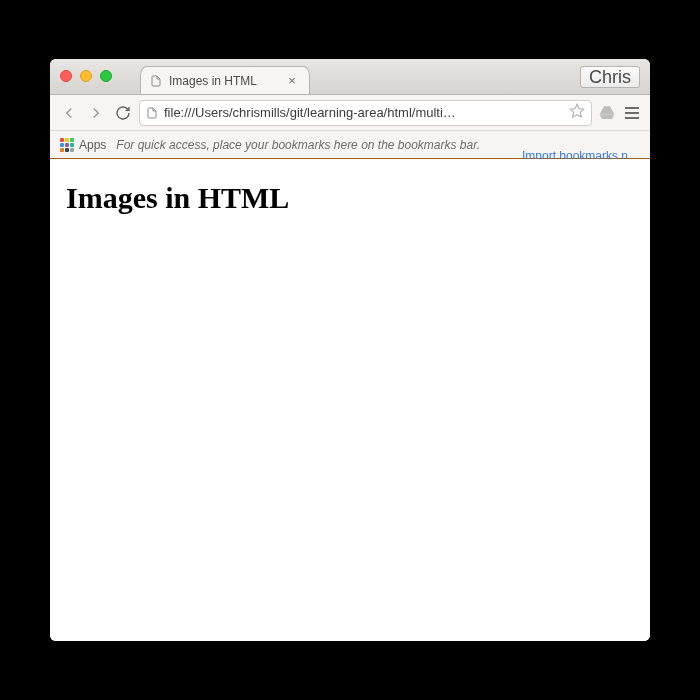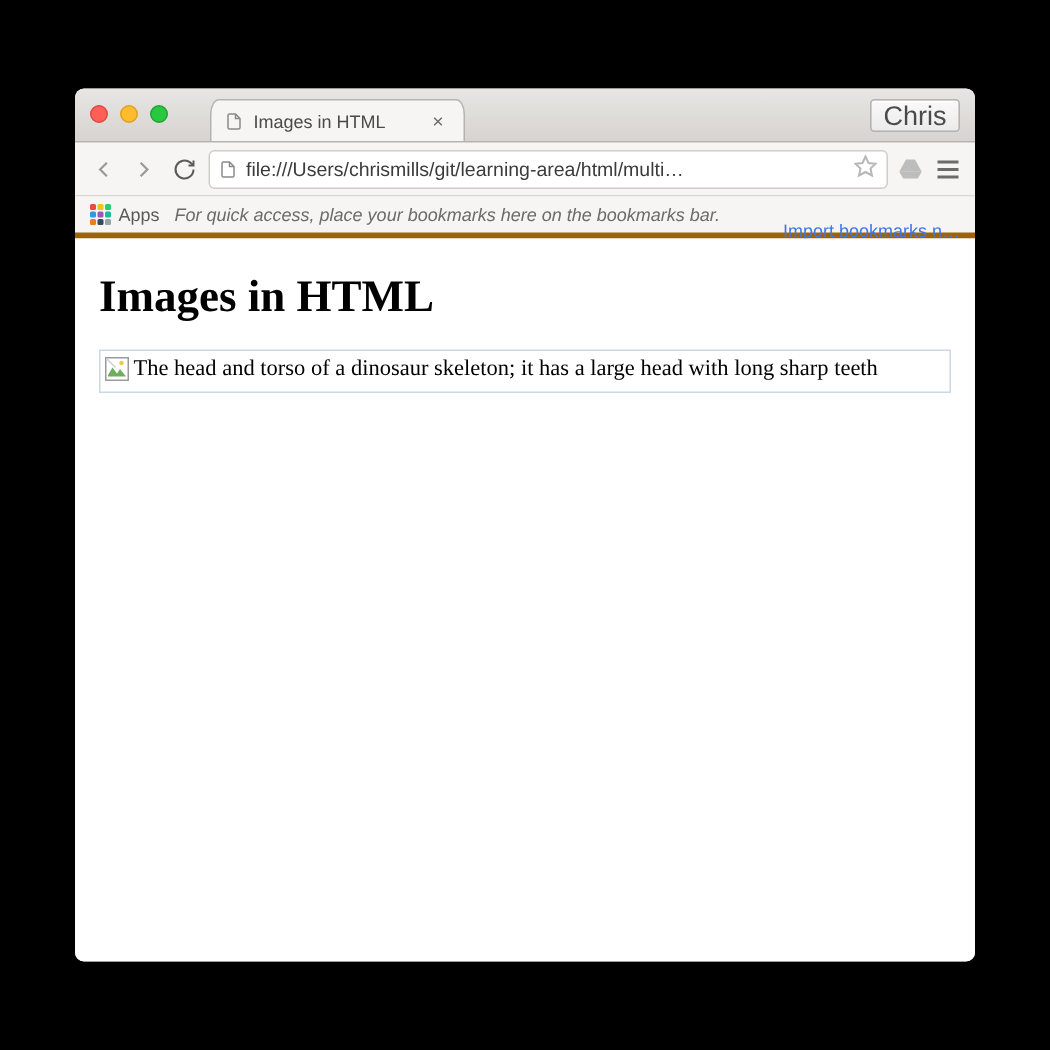--- a/index.html
+++ b/index.html
@@ -128,21 +128,21 @@
     width:20px;height:20px;
     display:flex;align-items:center;justify-content:center;
     color:#9a9a9a;
   }
   .hamburger { display:flex;flex-direction:column;gap:3px;justify-content:center;align-items:center;width:20px;height:20px;}
   .hamburger span{width:14px;height:2px;background:#6b6b6b;}
   
   .bookmarks {
     height:28px;
     background:#f6f5f4;
-    border-bottom:4px solid #a16207;
+    border-bottom:1px solid #a16207;
     display:flex;
     align-items:center;
     padding:0 10px;
     gap:10px;
     font-size:12px;
     color:#5a5a5a;
   }
   .apps-btn {
     display:flex;align-items:center;gap:5px;
   }
@@ -275,26 +275,15 @@
           <span style="background: rgb(149, 165, 166);"></span>
         </div>
       <span>Apps</span>
     </div>
     <span class="hint">For quick access, place your bookmarks here on the bookmarks bar.</span>
     <span class="link">Import bookmarks n…</span>
   </div>
 
   <div class="content">
     <h1>Images in HTML</h1>
-    <div class="broken-img">
-      <span class="bimg-icon">
-        <svg viewBox="0 0 16 16">
-          <rect x="0.5" y="0.5" width="15" height="15" fill="#ffffff" stroke="#9a9a9a"></rect>
-          <polygon points="2,12 5,7 8,11 10,8 14,13 2,13" fill="#6fae5f"></polygon>
-          <circle cx="11" cy="4" r="1.5" fill="#f2c744"></circle>
-          <line x1="1" y1="1" x2="7" y2="7" stroke="#d0d0d0" stroke-width="1"></line>
-        </svg>
-      </span>
-      <span>The head and torso of a dinosaur skeleton; it has a large head with long sharp teeth</span>
-    </div>
   </div>
 
 </div>
 
 </body></html>

